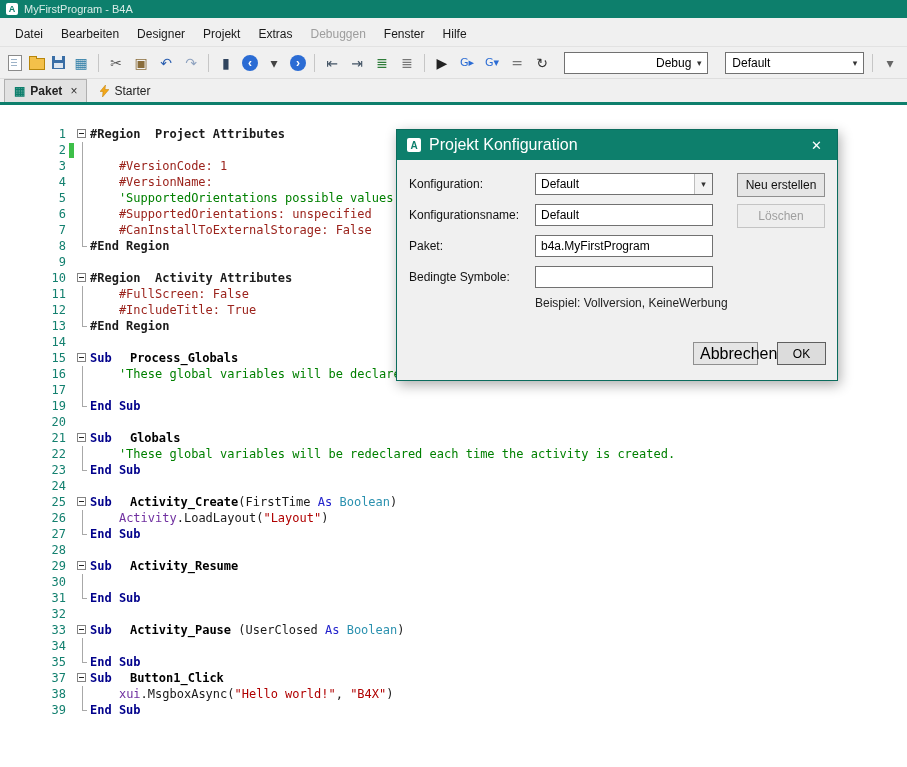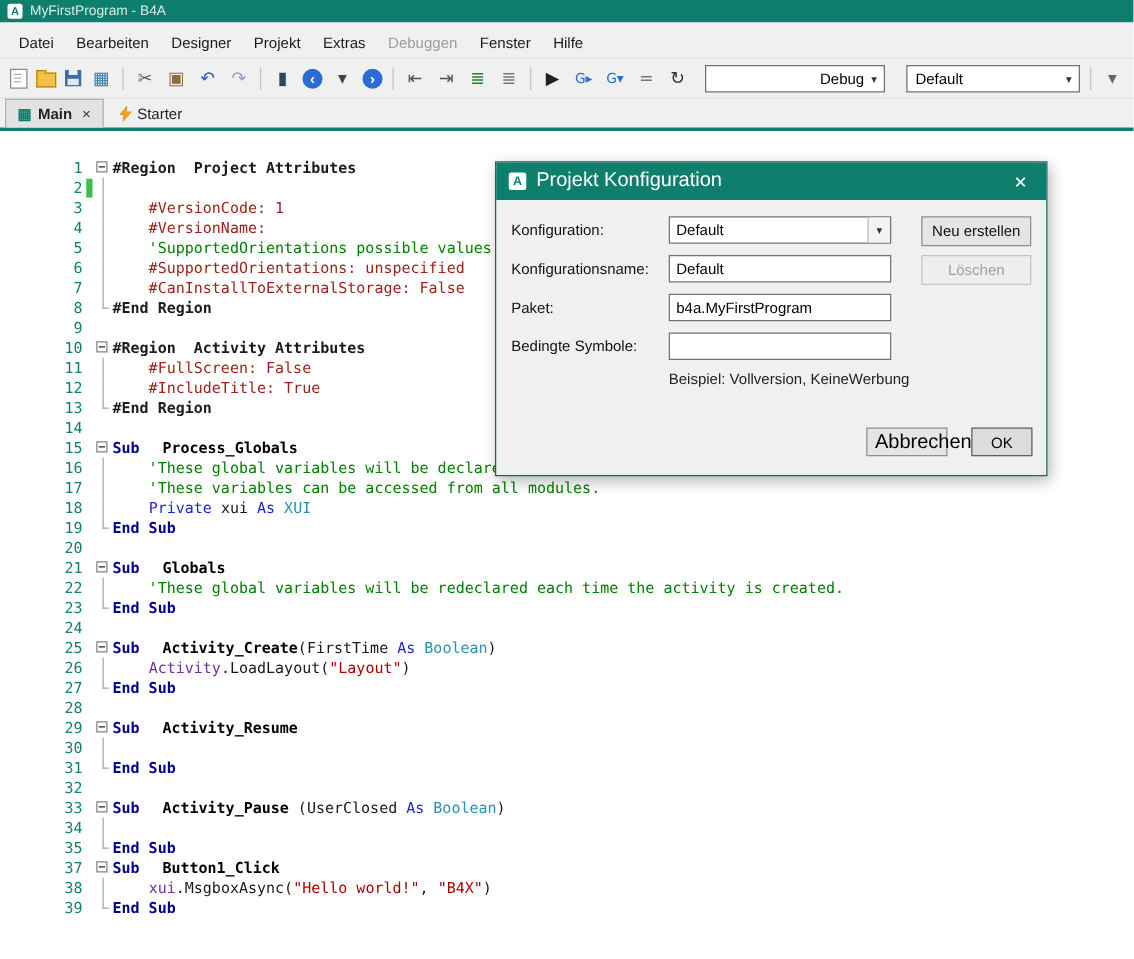--- a/index.html
+++ b/index.html
@@ -152,21 +152,21 @@
         <span class="combo-value">Default</span>
         <span class="combo-caret">▾</span>
       </div>
       <span class="tb-sep"></span>
       <span class="tb-icon tb-glyph" style="color: rgb(102, 102, 102);">▾</span>
     </div>
 
   <div class="tabstrip" id="tabstrip">
       <div class="tab active">
         <span class="tab-icon" style="color: rgb(13, 127, 108);">▦</span>
-        <span class="tab-label">Main</span>
+        <span class="tab-label">Paket</span>
         <span class="tab-close">×</span>
       </div>
       <div class="tab">
         <span class="tab-icon">
           <svg width="9" height="12" viewBox="0 0 9 12">
             <polygon points="5.5,0 0,6.5 3,6.5 2.5,12 9,4.5 5,4.5" fill="#f2a71b" stroke="#c07f00" stroke-width="0.5"></polygon>
           </svg>
         </span>
         <span class="tab-label">Starter</span>
       </div>
@@ -183,22 +183,21 @@
       <div class="code-row"><span class="ln">7</span><span class="mk"></span><span class="fold fold-mid"></span><span class="code-text"><span class="tok tok-attr">    #CanInstallToExternalStorage: False</span></span></div>
       <div class="code-row"><span class="ln">8</span><span class="mk"></span><span class="fold fold-end"></span><span class="code-text"><span class="tok tok-region">#End Region</span></span></div>
       <div class="code-row"><span class="ln">9</span><span class="mk"></span><span class="fold fold-none"></span><span class="code-text"></span></div>
       <div class="code-row"><span class="ln">10</span><span class="mk"></span><span class="fold fold-start"></span><span class="code-text"><span class="tok tok-region">#Region  Activity Attributes</span></span></div>
       <div class="code-row"><span class="ln">11</span><span class="mk"></span><span class="fold fold-mid"></span><span class="code-text"><span class="tok tok-attr">    #FullScreen: False</span></span></div>
       <div class="code-row"><span class="ln">12</span><span class="mk"></span><span class="fold fold-mid"></span><span class="code-text"><span class="tok tok-attr">    #IncludeTitle: True</span></span></div>
       <div class="code-row"><span class="ln">13</span><span class="mk"></span><span class="fold fold-end"></span><span class="code-text"><span class="tok tok-region">#End Region</span></span></div>
       <div class="code-row"><span class="ln">14</span><span class="mk"></span><span class="fold fold-none"></span><span class="code-text"></span></div>
       <div class="code-row"><span class="ln">15</span><span class="mk"></span><span class="fold fold-start"></span><span class="code-text"><span class="tok tok-subkw">Sub </span><span class="tok tok-name">Process_Globals</span></span></div>
       <div class="code-row"><span class="ln">16</span><span class="mk"></span><span class="fold fold-mid"></span><span class="code-text"><span class="tok tok-comment">    'These global variables will be declared once when the application starts.</span></span></div>
-      <div class="code-row"><span class="ln">17</span><span class="mk"></span><span class="fold fold-mid"></span><span class="code-text"><span class="tok tok-comment">    'These variables can be accessed from all modules.</span></span></div>
-      <div class="code-row"><span class="ln">18</span><span class="mk"></span><span class="fold fold-mid"></span><span class="code-text"><span class="tok tok-plain">    </span><span class="tok tok-kw">Private</span><span class="tok tok-plain"> xui </span><span class="tok tok-kw">As</span><span class="tok tok-plain"> </span><span class="tok tok-type">XUI</span></span></div>
+      <div class="code-row"><span class="ln">17</span><span class="mk"></span><span class="fold fold-mid"></span></div>
       <div class="code-row"><span class="ln">19</span><span class="mk"></span><span class="fold fold-end"></span><span class="code-text"><span class="tok tok-subkw">End Sub</span></span></div>
       <div class="code-row"><span class="ln">20</span><span class="mk"></span><span class="fold fold-none"></span><span class="code-text"></span></div>
       <div class="code-row"><span class="ln">21</span><span class="mk"></span><span class="fold fold-start"></span><span class="code-text"><span class="tok tok-subkw">Sub </span><span class="tok tok-name">Globals</span></span></div>
       <div class="code-row"><span class="ln">22</span><span class="mk"></span><span class="fold fold-mid"></span><span class="code-text"><span class="tok tok-comment">    'These global variables will be redeclared each time the activity is created.</span></span></div>
       <div class="code-row"><span class="ln">23</span><span class="mk"></span><span class="fold fold-end"></span><span class="code-text"><span class="tok tok-subkw">End Sub</span></span></div>
       <div class="code-row"><span class="ln">24</span><span class="mk"></span><span class="fold fold-none"></span><span class="code-text"></span></div>
       <div class="code-row"><span class="ln">25</span><span class="mk"></span><span class="fold fold-start"></span><span class="code-text"><span class="tok tok-subkw">Sub </span><span class="tok tok-name">Activity_Create</span><span class="tok tok-plain">(FirstTime </span><span class="tok tok-kw">As</span><span class="tok tok-plain"> </span><span class="tok tok-type">Boolean</span><span class="tok tok-plain">)</span></span></div>
       <div class="code-row"><span class="ln">26</span><span class="mk"></span><span class="fold fold-mid"></span><span class="code-text"><span class="tok tok-plain">    </span><span class="tok tok-obj">Activity</span><span class="tok tok-plain">.LoadLayout(</span><span class="tok tok-str">"Layout"</span><span class="tok tok-plain">)</span></span></div>
       <div class="code-row"><span class="ln">27</span><span class="mk"></span><span class="fold fold-end"></span><span class="code-text"><span class="tok tok-subkw">End Sub</span></span></div>
       <div class="code-row"><span class="ln">28</span><span class="mk"></span><span class="fold fold-none"></span><span class="code-text"></span></div>

